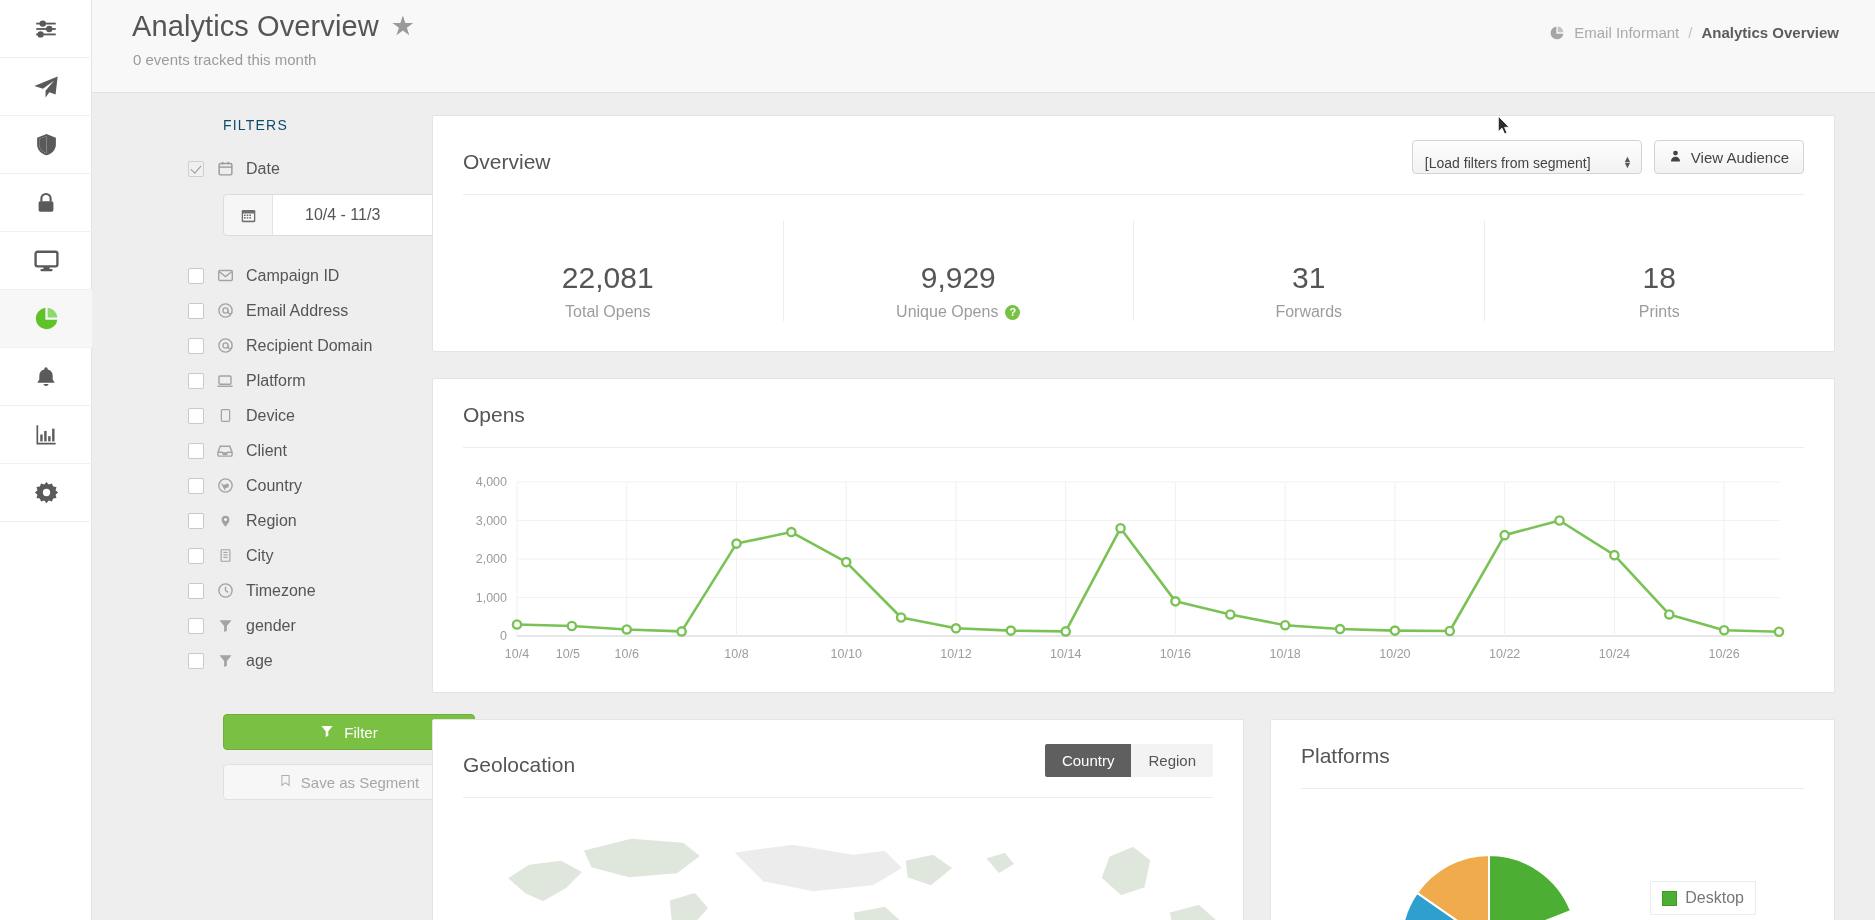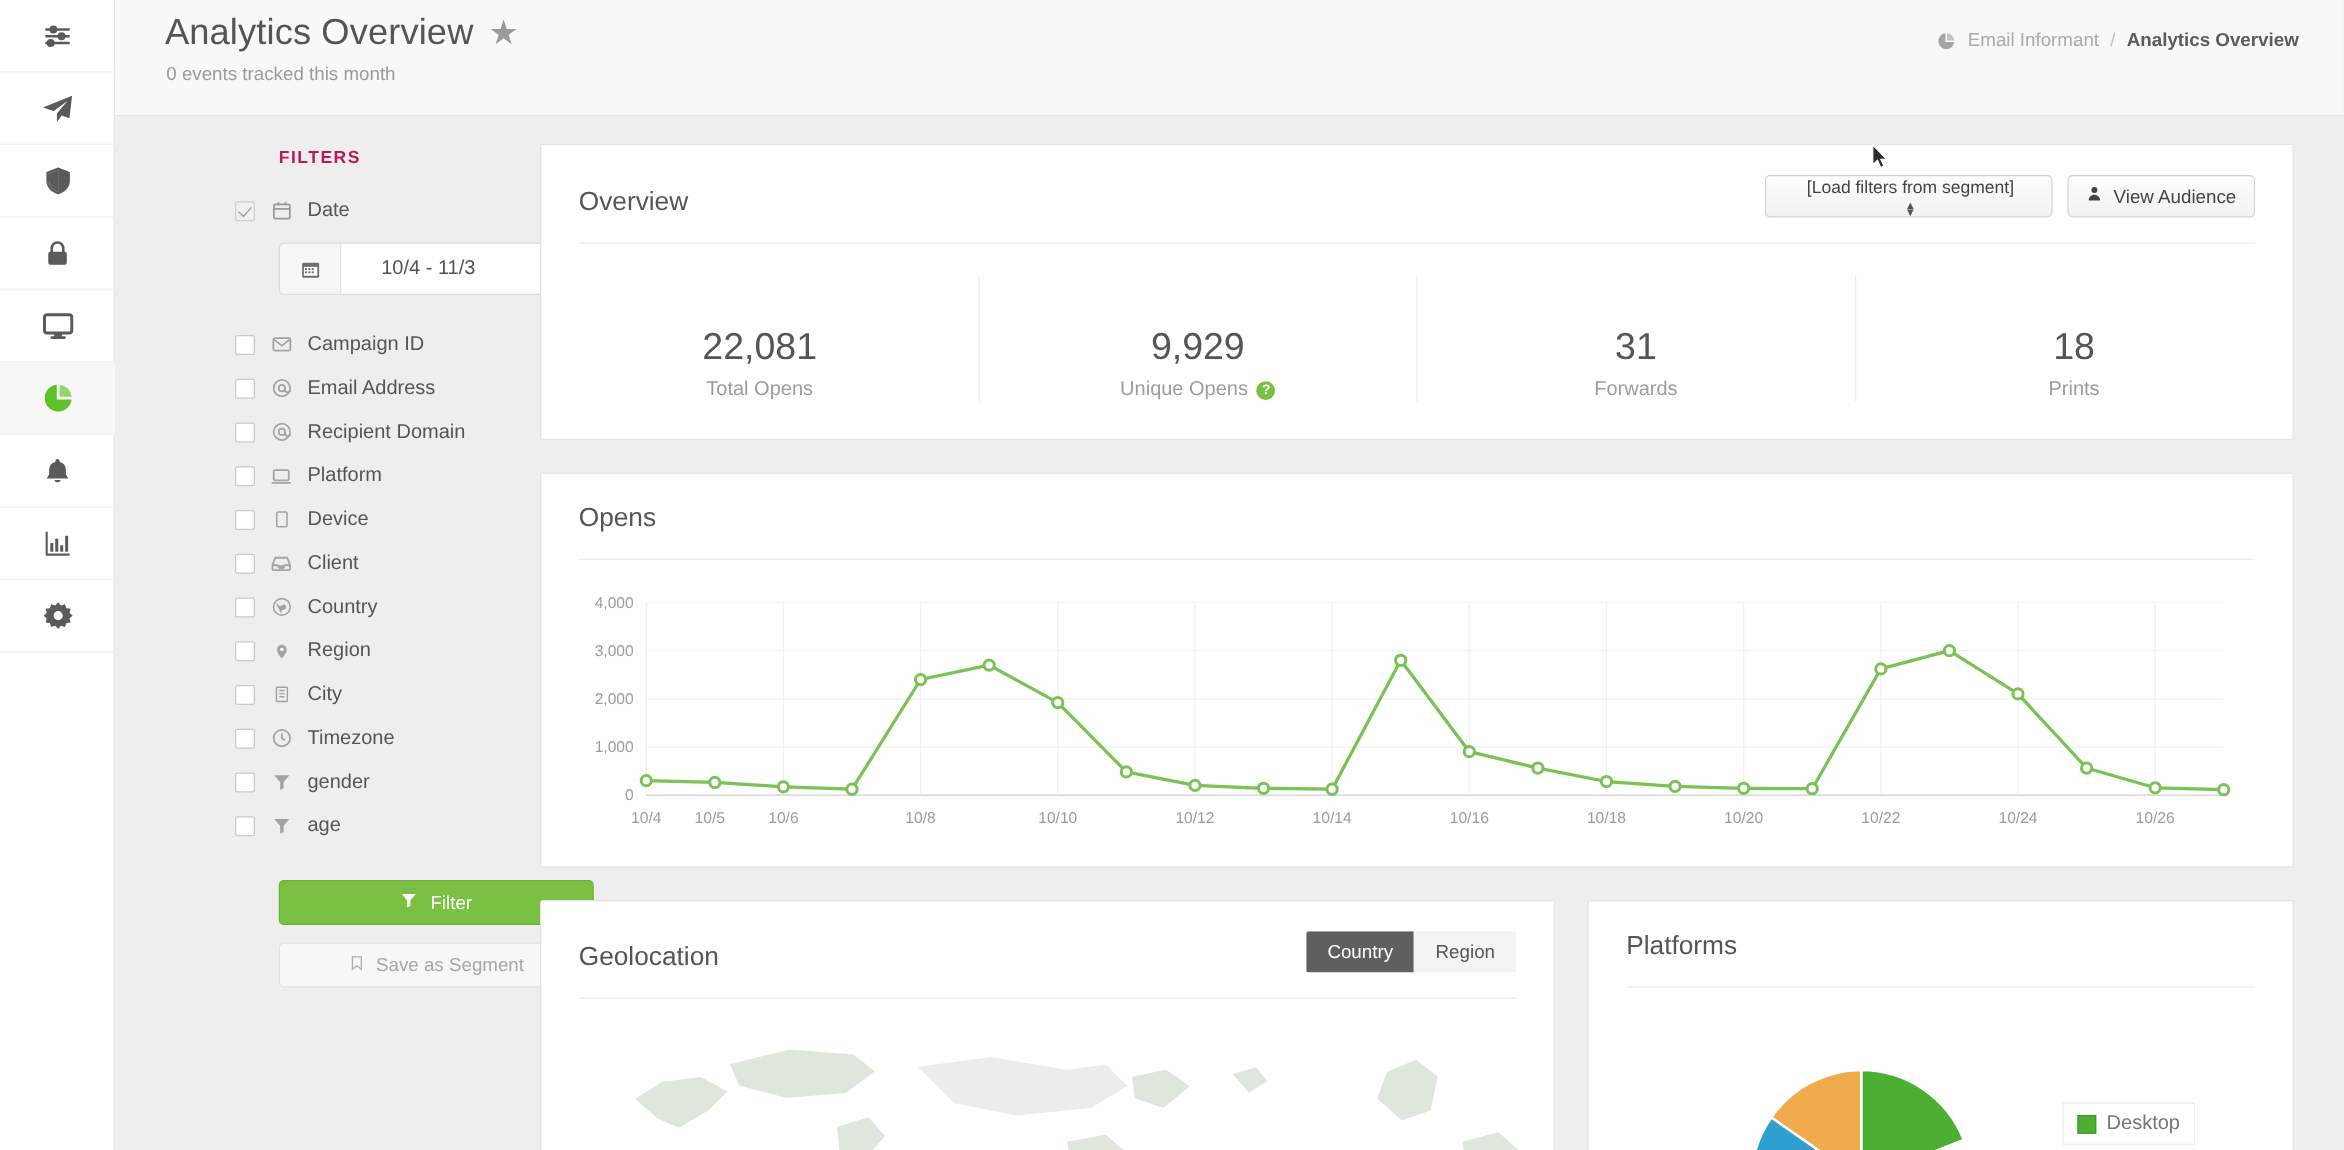--- a/index.html
+++ b/index.html
@@ -59,23 +59,22 @@
   
   .body { flex: 1; display: flex; min-height: 0; }
 
   
   .filters {
     width: 340px; flex: 0 0 340px;
     padding: 24px 0 0 0;
     background: #eeeeee;
   }
   .filters-head {
-    font-size: 14px; color: #be185d; letter-spacing: 1.2px;
+    font-size: 14px; color: #0c4a6e; letter-spacing: 1.2px;
     margin: 0 0 18px 131px;
-    font-weight: bold;
   }
   .frow {
     display: flex; align-items: center; gap: 11px;
     height: 35px; padding-left: 96px;
   }
   .cbx {
     width: 16px; height: 16px; border: 1px solid #c9c9c9;
     background: #fff; border-radius: 2px; flex: 0 0 16px;
     position: relative; cursor: pointer;
   }
@@ -101,21 +100,21 @@
     color: #6f6f6f; font-size: 16px;
   }
   .date-val {
     flex: 1; height: 100%; background: #fff;
     border-left: 1px solid #e4e4e4;
     display: flex; align-items: center;
     font-size: 16px; color: #555; padding-left: 32px;
   }
 
   .btn-filter {
-    margin: 26px 0 0 131px; width: 252px; height: 36px;
+    margin: 36px 0 0 131px; width: 252px; height: 36px;
     background: #7ac143; border: 1px solid #6fae3c; border-radius: 4px;
     color: #fff; font-size: 15px;
     display: flex; align-items: center; justify-content: center; gap: 10px;
     cursor: pointer;
   }
   .btn-seg {
     margin: 14px 0 0 131px; width: 252px; height: 36px;
     background: #f7f7f7; border: 1px solid #e0e0e0; border-radius: 4px;
     color: #a7a7a7; font-size: 15px;
     display: flex; align-items: center; justify-content: center; gap: 9px;
@@ -134,21 +133,21 @@
   }
   .card-title { font-size: 21px; color: #555; font-weight: normal; }
   .card-rule { height: 1px; background: #ececec; margin: 20px 30px 0 30px; }
 
   .ovw-tools { display: flex; align-items: center; gap: 12px; }
   .select {
     height: 34px; min-width: 230px;
     border: 1px solid #d3d3d3; border-radius: 4px;
     background: linear-gradient(#fdfdfd,#f2f2f2);
     display: flex; align-items: center; justify-content: space-between;
-    padding: 0 9px 0 12px; font-size: 14px; color: #444; cursor: pointer; flex-direction: column;
+    padding: 11px 9px 0 12px; font-size: 14px; color: #444; cursor: pointer;
   }
   .spin { display: flex; flex-direction: column; line-height: 5px; font-size: 9px; color: #555; gap: 1px;}
   .btn-aud {
     height: 34px; padding: 0 14px;
     border: 1px solid #d3d3d3; border-radius: 4px;
     background: linear-gradient(#fdfdfd,#f2f2f2);
     display: flex; align-items: center; gap: 9px;
     font-size: 15px; color: #444; cursor: pointer;
   }
 

